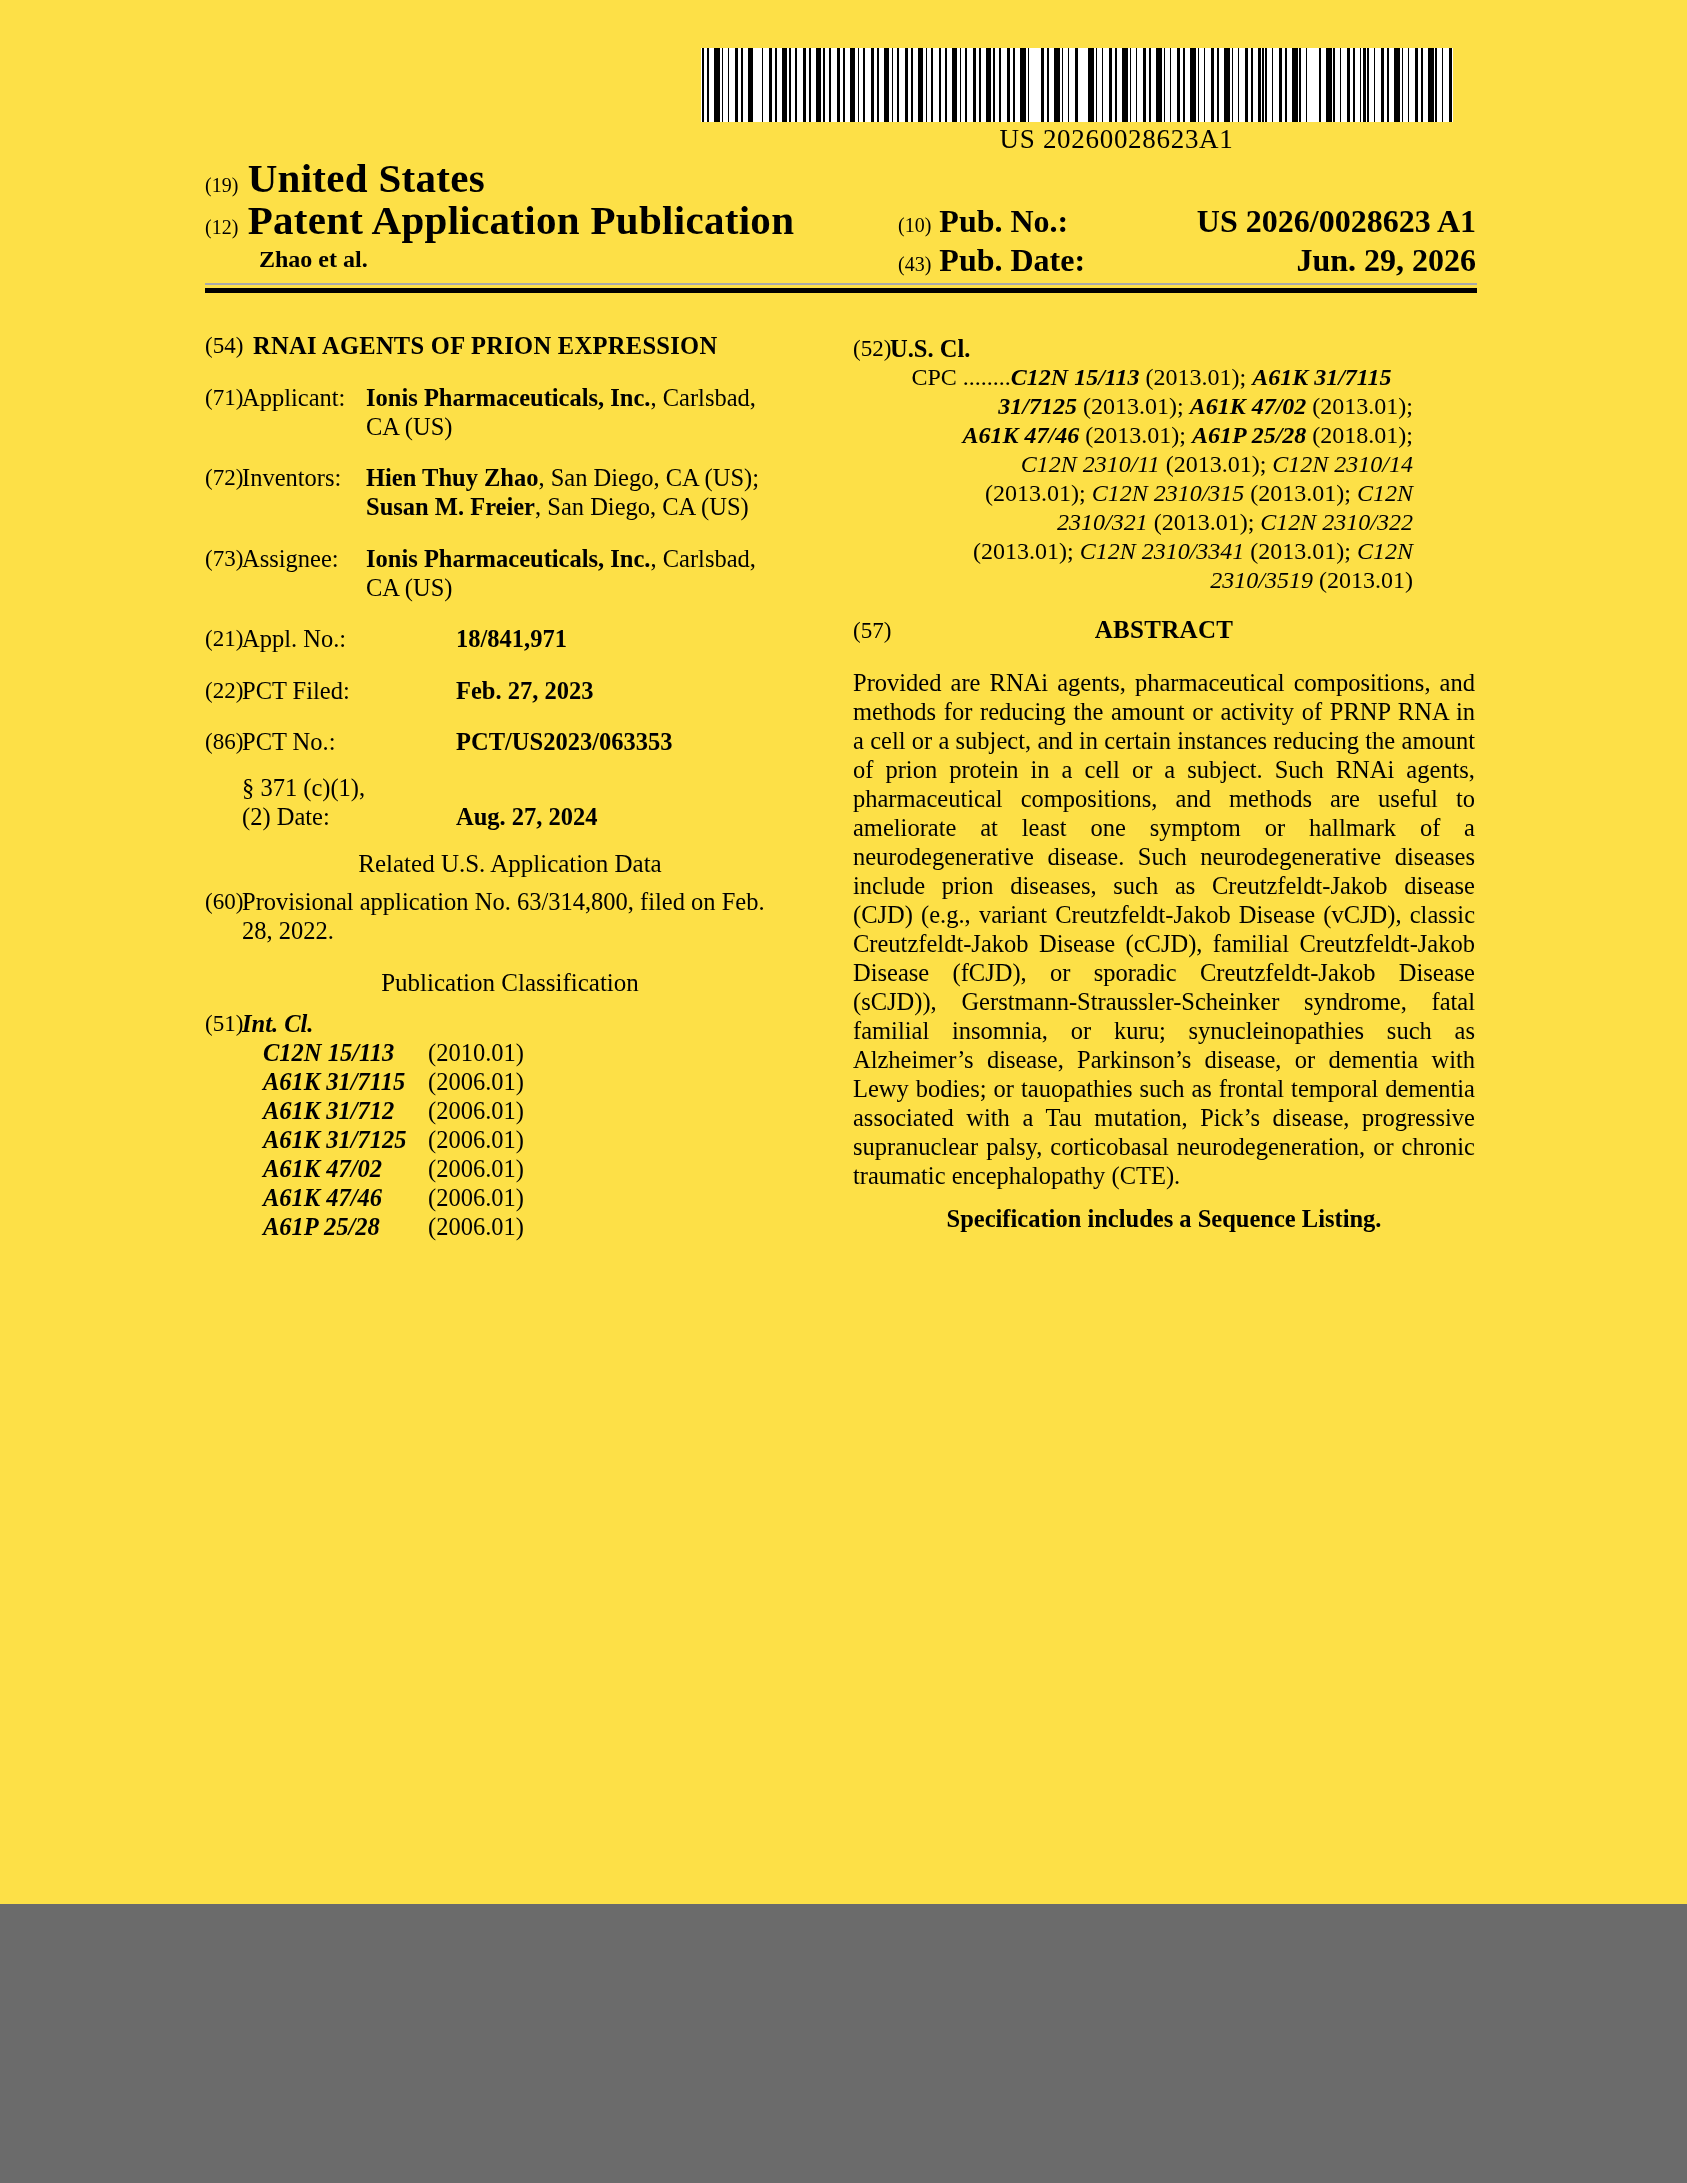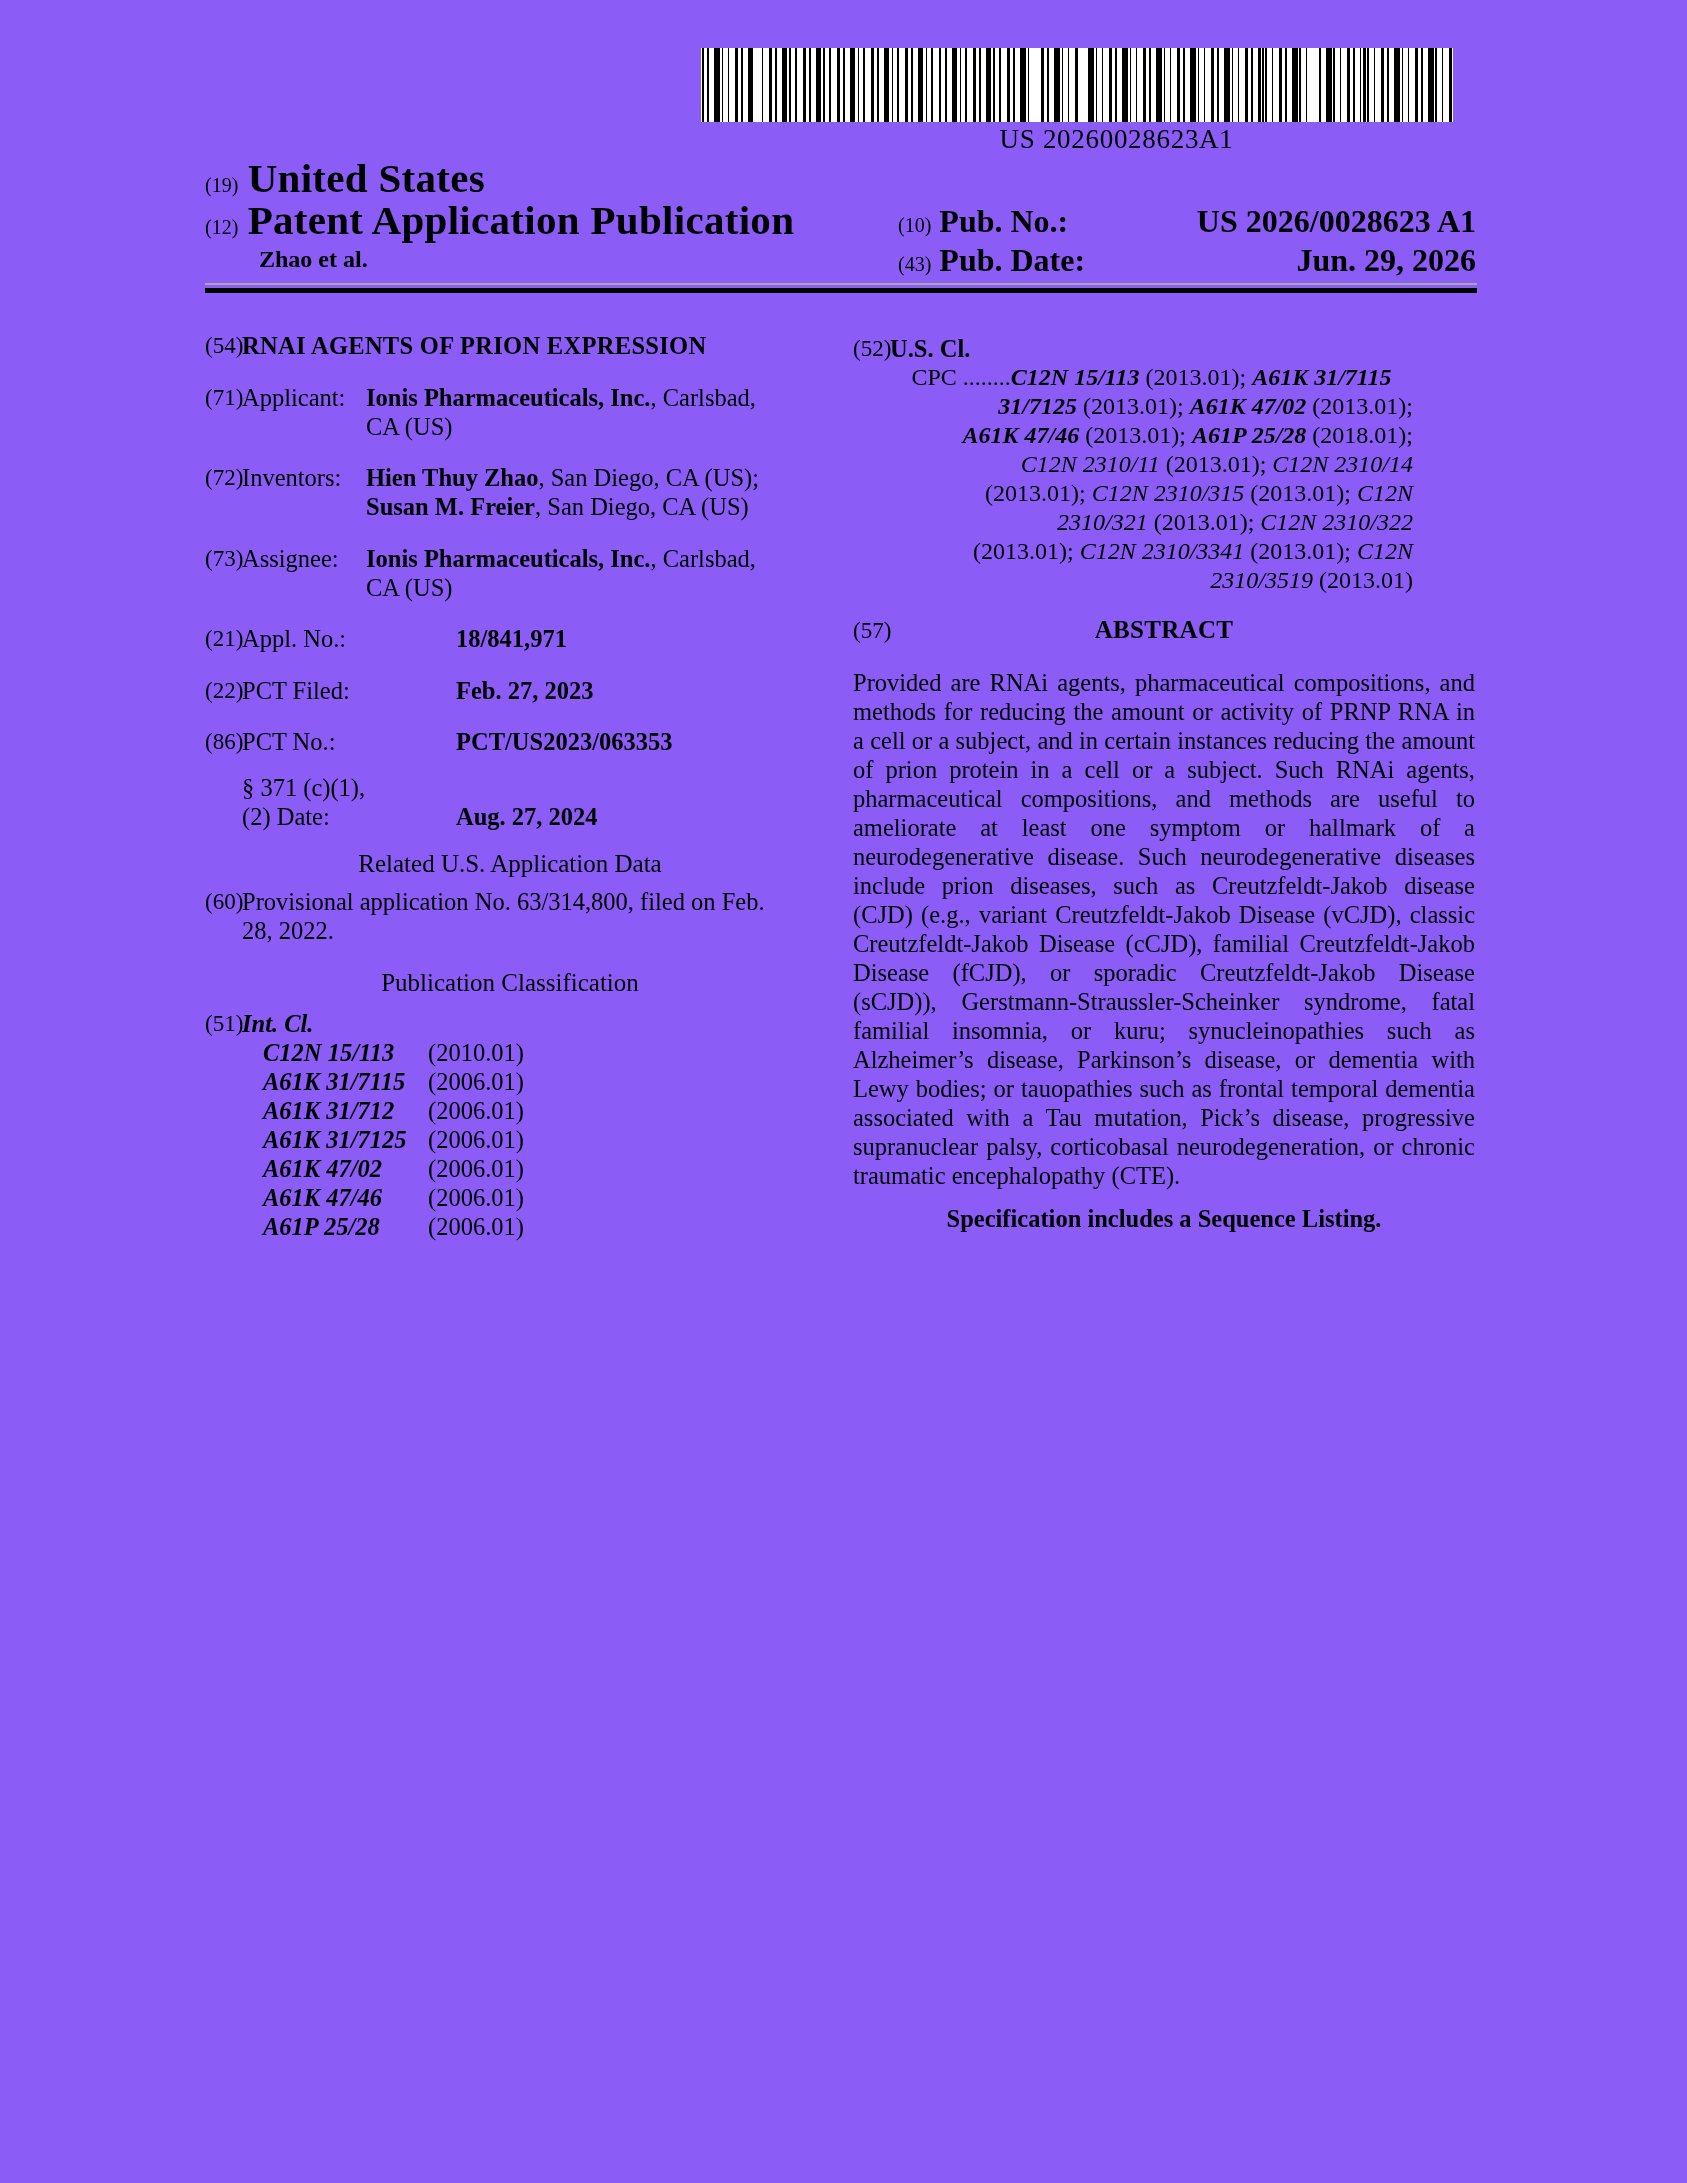--- a/index.html
+++ b/index.html
@@ -1,16 +1,16 @@
 <!DOCTYPE html>
 <html style="font-size:10.6px"><head>
 <meta charset="utf-8">
 <style>
   html,body{margin:0;padding:0;background:#6b6b6b;}
-  .page{position:relative;width:1687px;height:2183px;background:#8b5cf6;
+  .page{position:relative;width:1687px;height:1904px;background:#fde047;
         font-family:"Liberation Serif",serif;color:#000;overflow:hidden;}
 
   
   .barcode{position:absolute;left:701px;top:48px;width:752px;height:74px;
     background-image:
       repeating-linear-gradient(90deg,#fff 0 1.3px,transparent 1.3px 52px,#fff 52px 56px,transparent 56px 100px,#fff 100px 102px,transparent 102px 140px),
       repeating-linear-gradient(90deg,#000 0 3.3px,#fff 3.3px 6px,#000 6px 8px,#fff 8px 13.2px,#000 13.2px 18.5px,#fff 18.5px 20.5px,#000 20.5px 22px,#fff 22px 26.5px,#000 26.5px 28.4px,#fff 28.4px 34px);}
   .barcode-num{position:absolute;left:701px;top:124px;width:752px;
     text-align:center;padding-left:79px;box-sizing:border-box;
     font-size:27px;letter-spacing:0.7px;}
@@ -40,21 +40,21 @@
   .title-text{font-weight:700;letter-spacing:0.3px;}
   .fbody2{display:grid;grid-template-columns:124px 1fr;}
   .fbody3{display:grid;grid-template-columns:214px 1fr;}
   .bval{font-weight:700;}
   .st-b{font-weight:700;}
   .st-i{font-style:italic;}
   .sub{padding-top:17px;}
   .centerhead{text-align:center;font-weight:400;font-size:25px;}
   .related-head{margin:18.5px 0 9.3px 0;}
   .pubclass-head{margin:24px 0 12px 0;}
-  .mb46{}
+  .mb46{gap:11px;}
   .mb0{margin-bottom:0;}
 
   
   .intlbl{font-weight:700;font-style:italic;}
   .introws{padding-left:21px;}
   .introw{display:grid;grid-template-columns:165px 1fr;}
   .icode{font-weight:700;font-style:italic;}
 
   
   .cpc{margin-left:37px;width:523px;font-size:24px;line-height:29px;}

